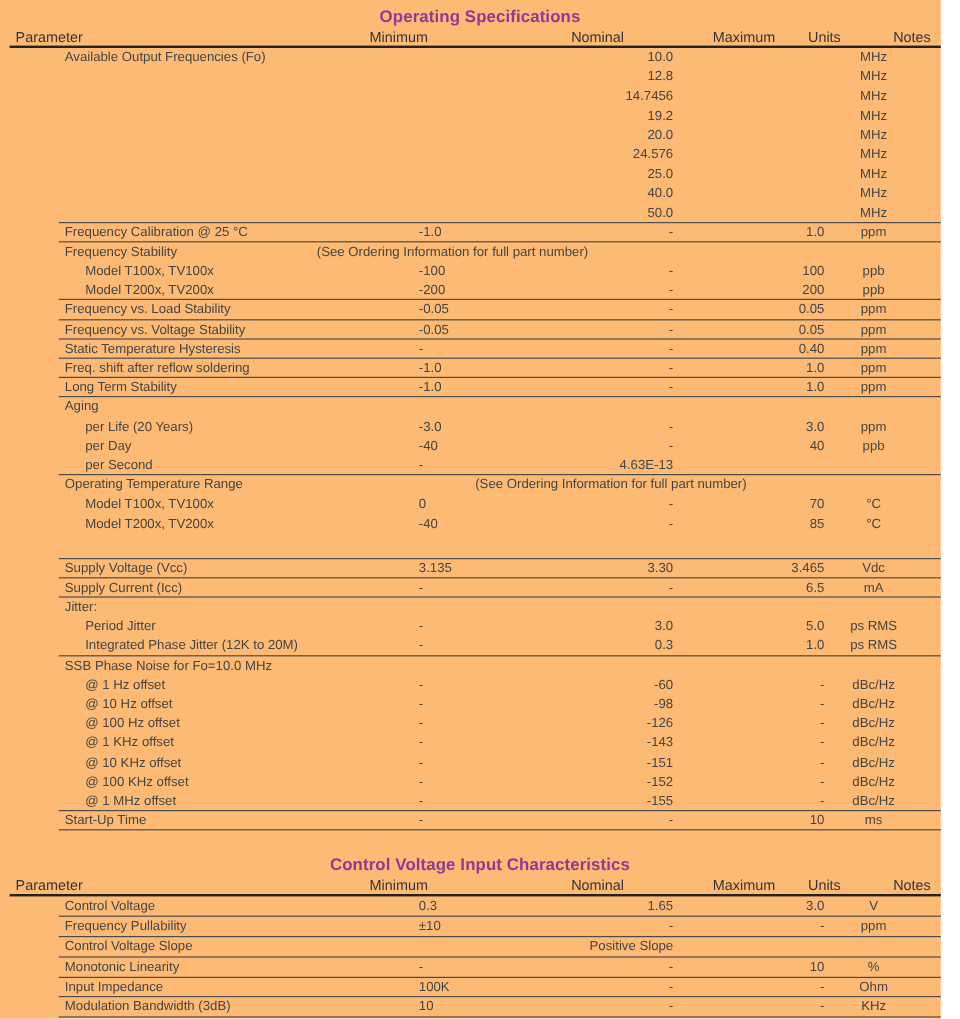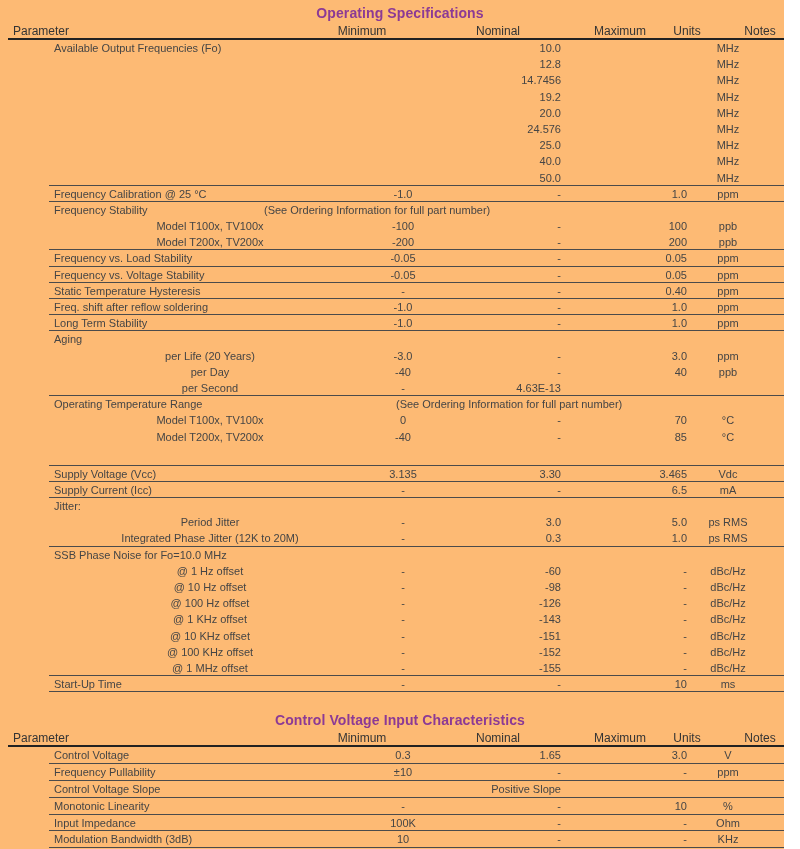--- a/index.html
+++ b/index.html
@@ -17,37 +17,37 @@
     height:18px; line-height:18px; margin-bottom:1px;
     letter-spacing:0.1px;
   }
   .hdr {
     display:flex; align-items:flex-end;
     height:15px; border-bottom:2px solid #222222;
     font-size:12px; color:#343434;
   }
   .c { box-sizing:border-box; flex:none; white-space:nowrap; overflow:visible; }
   .c.param { width:300px; text-align:left; padding-left:5px; }
-  .c.min   { width:108px; text-align:center; }
+  .c.min   { width:108px; text-align:left; }
   .c.nom   { width:104px; text-align:right; }
   .c.max   { width:126px; text-align:right; }
   .c.units { width:82px;  text-align:center; }
   .c.notes { width:64px;  text-align:center; }
 
   .rows { width:784px;margin-left:41px; }
   .row {
     display:flex; position:relative;
     height:16.2px; line-height:16.2px;
     font-size:11px; color:#454545;
     box-sizing:border-box;
   }
   #t2 .row { height:16.9px; line-height:16.9px; }
   .row.sep { border-bottom:1.5px solid #4b4b4b; }
   .row.spacer { height:21px; }
-  .row .c.param.indent { padding-left:22px;text-align:center; }
+  .row .c.param.indent { padding-left:22px; }
   .row-note {
     position:absolute; top:0; white-space:nowrap;
     font-size:11px; color:#454545;
   }
   .row-note.pos-left   { left:215px; }
   .row-note.pos-center { left:347px; }
 </style>
 </head>
 <body>
 

